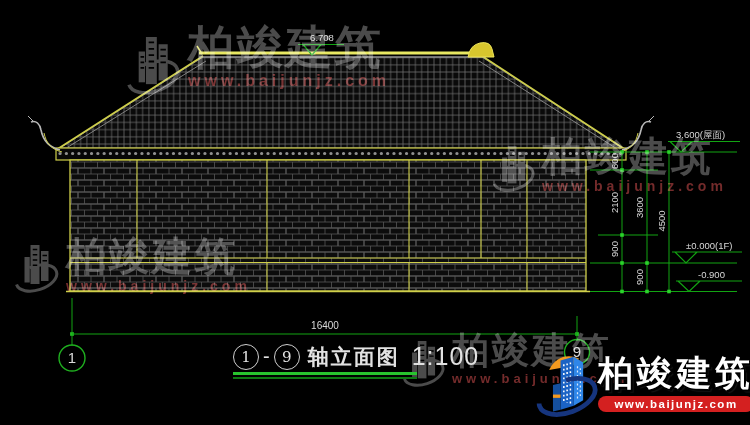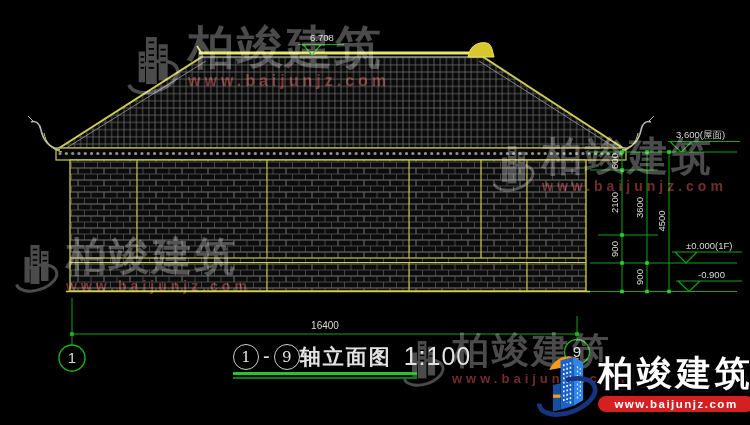--- a/index.html
+++ b/index.html
@@ -18,21 +18,21 @@
   .wm2{left:492px;top:136px} .wm2 .brand{font-size:40px} .wm2 .url{font-size:14px}
   .wm3{left:14px;top:236px}  .wm3 .brand{font-size:40px} .wm3 .url{font-size:14px}
   .wm4{left:402px;top:332px} .wm4 .brand{font-size:37px} .wm4 .url{font-size:13px}
 
   
   .titlebar{position:absolute;left:233px;top:342px;display:flex;align-items:center;color:#e2e2e2;}
   .axis-bubble{width:24px;height:24px;border:1.6px solid #cfcfcf;border-radius:50%;
       display:flex;align-items:center;justify-content:center;
       font-family:"DejaVu Serif",serif;font-size:15px;flex:none;}
   .title-dash{font-size:20px;margin:0 4px;}
-  .title-label{font-size:21px;font-weight:bold;letter-spacing:2px;margin:0 12px 0 0;white-space:nowrap;}
+  .title-label{font-size:21px;font-weight:bold;letter-spacing:2px;margin:0 12px 0 8px;white-space:nowrap;}
   .title-scale{font-size:25px;letter-spacing:1px;}
   .ul1{position:absolute;left:233px;top:372px;width:184px;height:3px;background:#28c42e;}
   .ul2{position:absolute;left:233px;top:377px;width:184px;height:1.5px;background:#0d7a12;}
 
   
   .logo{position:absolute;left:536px;top:350px;display:flex;align-items:flex-start;}
   .logo .txtcol{margin-left:-4px;display:flex;flex-direction:column;}
   .logo .brand{font-size:35px;font-weight:bold;color:#fff;letter-spacing:4px;line-height:46px;white-space:nowrap;
       text-shadow:2px 2px 0 #000,-1px -1px 0 #000,1px -1px 0 #000,-1px 1px 0 #000,3px 3px 1px #141414;}
   .logo .bar{margin-top:0;background:#d42020;border-radius:8px;height:16px;display:flex;

